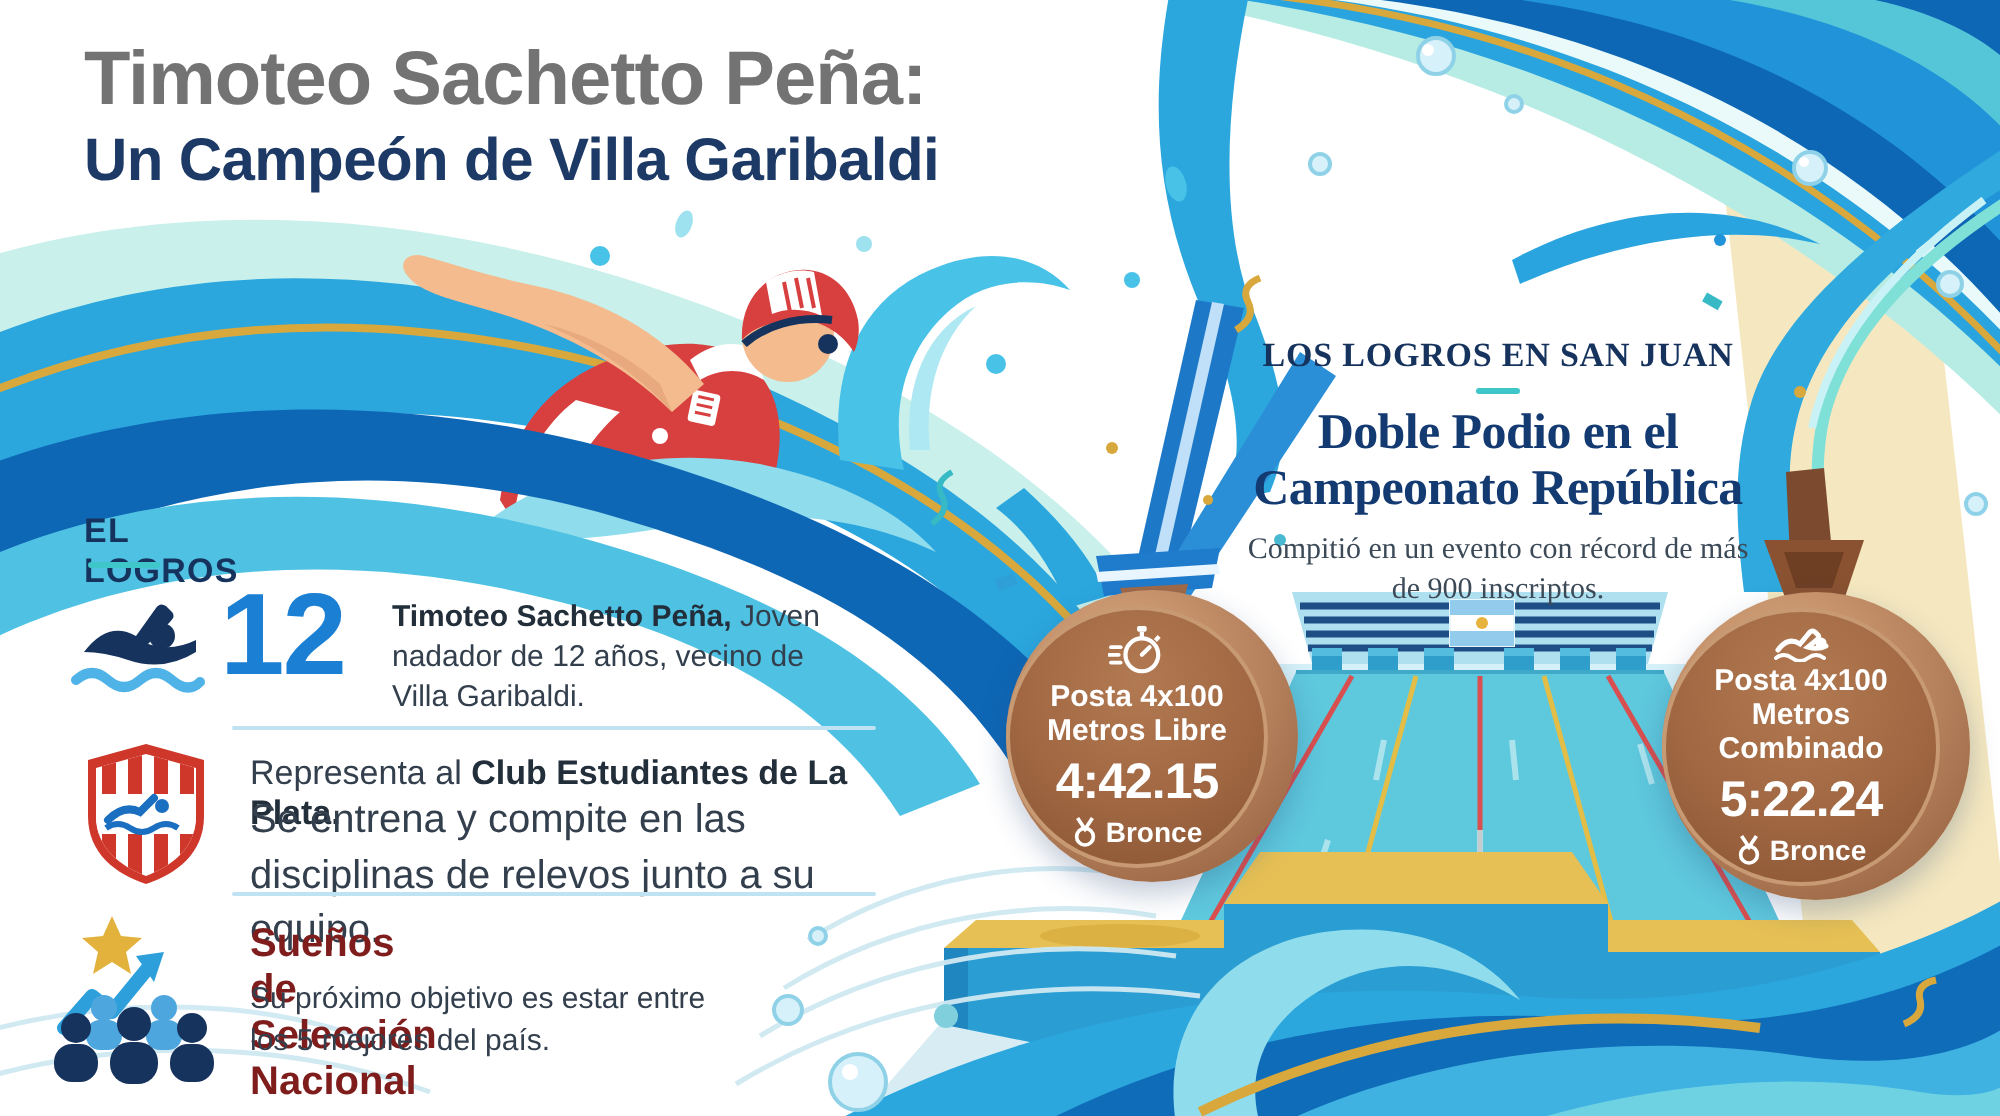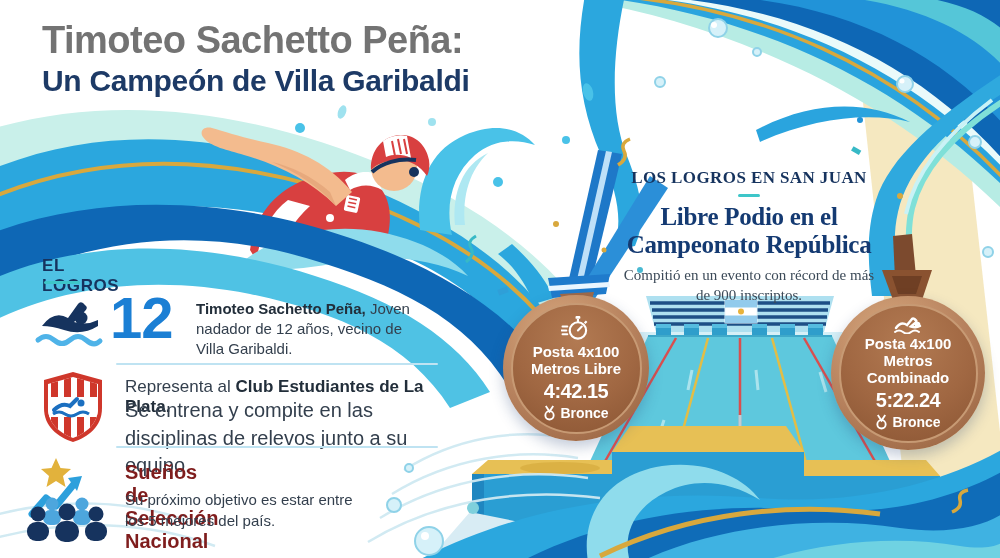--- a/index.html
+++ b/index.html
@@ -29,32 +29,32 @@
   .growth-wrap{position:absolute;left:20px;top:452px;}
   .fact3-title{position:absolute;left:125px;top:461px;font-size:20px;font-weight:bold;color:#7f1d1d;}
   .fact3-text{position:absolute;left:125px;top:489px;width:250px;font-size:15px;line-height:1.4;color:#333f4d;}
   
   .achv{position:absolute;left:603px;top:168px;width:292px;text-align:center;z-index:4;font-family:Liberation Serif, serif;}
   .achv-kicker{font-size:17px;font-weight:bold;color:#16335e;letter-spacing:0.4px;}
   .achv-underline{width:22px;height:3px;border-radius:2px;background:#3ec6c9;margin:6px auto 6px auto;}
   .achv-heading{font-size:25px;font-weight:bold;color:#143a72;line-height:1.12;letter-spacing:-0.3px;}
   .achv-sub{margin-top:7px;font-size:15px;line-height:1.3;color:#3c4a58;width:260px;margin-left:auto;margin-right:auto;}
   
-  .medal{position:absolute;z-index:5;border-radius:50%;display:flex;align-items:center;justify-content:center;
+  .medal{position:absolute;z-index:5;border-radius:50%;display:flex;align-items:center;
     background:radial-gradient(circle at 38% 28%,#d9a97f 0%,#b5805c 55%,#8f5a38 100%);
     box-shadow:0 6px 14px rgba(40,70,120,0.28);}
   .medal-0{left:503px;top:295px;width:146px;height:146px;}
   .medal-1{left:831px;top:296px;width:154px;height:154px;}
   .medal-face{width:calc(100% - 15px);height:calc(100% - 15px);border-radius:50%;
     background:radial-gradient(circle at 50% 28%,#b27a52 0%,#a06742 55%,#8a5533 100%);
     border:2px solid #c79a74;box-sizing:border-box;
     display:flex;flex-direction:column;align-items:center;justify-content:center;text-align:center;color:#fff;}
   .medal-event{font-size:15px;font-weight:bold;line-height:1.12;width:118px;margin-top:2px;}
   .medal-1 .medal-event{width:112px;}
-  .medal-time{font-size:20px;font-weight:bold;letter-spacing:-0.5px;margin-top:2px;}
+  .medal-time{font-size:25px;font-weight:bold;letter-spacing:-0.5px;margin-top:2px;}
   .medal-rank{display:flex;align-items:center;gap:4px;font-size:14px;font-weight:bold;margin-top:2px;}
   .medal-icon{line-height:0;}
 </style>
 </head>
 <body>
 
 <div class="stage">
 
   <svg class="bg" viewBox="0 0 1000 558" aria-hidden="true">
 
@@ -313,21 +313,21 @@
         <rect x="65" y="70" width="22" height="19" rx="9" fill="#16335e"></rect>
       </svg>
     </div>
     <div class="fact3-title">Sueños de Selección Nacional</div>
     <div class="fact3-text">Su próximo objetivo es estar entre los 5 mejores del país.</div>
   </div>
 
   <div class="achv">
     <div class="achv-kicker">LOS LOGROS EN SAN JUAN</div>
     <div class="achv-underline"></div>
-    <div class="achv-heading">Libre Podio en el Campeonato República</div>
+    <div class="achv-heading">Doble Podio en el Campeonato República</div>
     <div class="achv-sub">Compitió en un evento con récord de más de 900 inscriptos.</div>
   </div>
 
   <div class="medal medal-0">
     <div class="medal-face">
       <div class="medal-icon">
         <svg width="30" height="27" viewBox="0 0 30 28">
           <circle cx="17" cy="16" r="8.5" stroke="#ffffff" stroke-width="2.2" fill="none"></circle>
           <rect x="14.5" y="1" width="5" height="3" rx="1" fill="#ffffff"></rect>
           <line x1="17" y1="4" x2="17" y2="7.5" stroke="#ffffff" stroke-width="2.2"></line>

